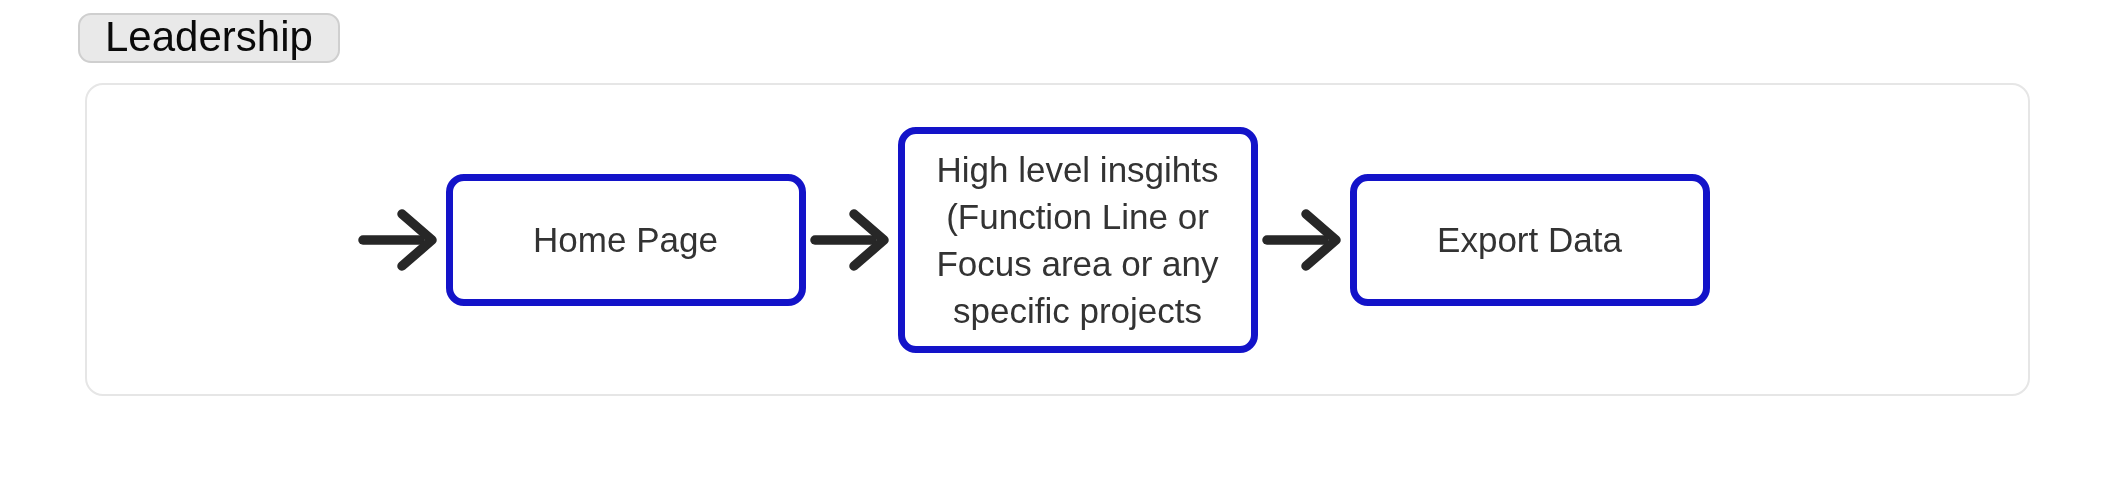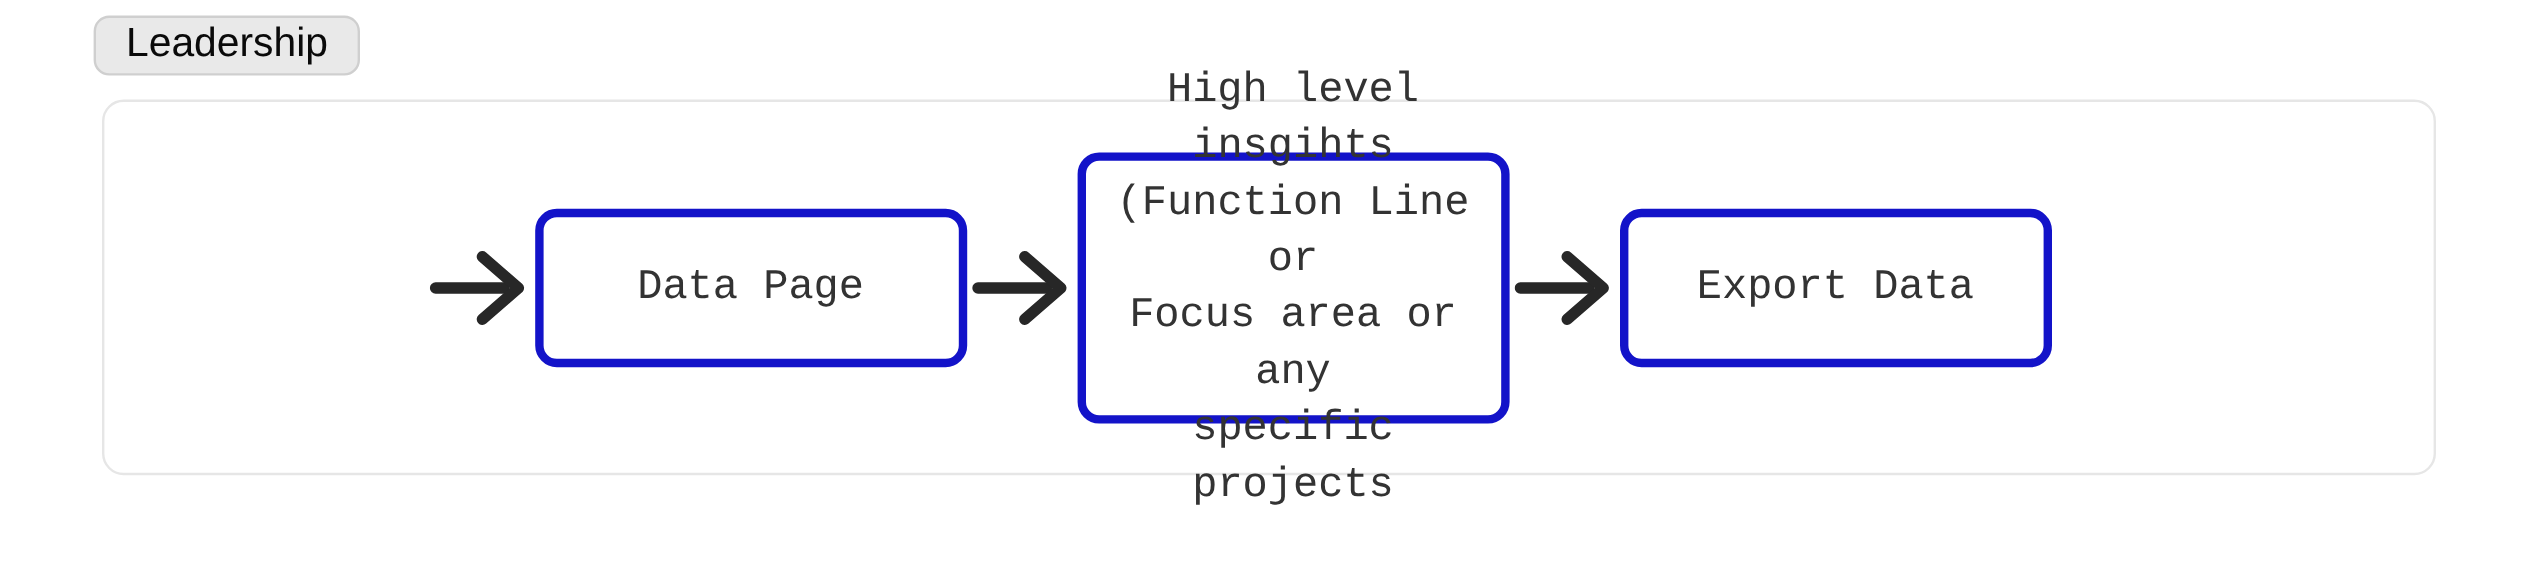--- a/index.html
+++ b/index.html
@@ -24,21 +24,21 @@
   .badge {
     position: absolute;
     left: 78px; top: 13px;
     height: 50px;
     display: inline-flex;
     align-items: center;
     padding: 0 25px 3px 25px;
     background: var(--color-badge_bg);
     border: 2px solid var(--color-badge_border);
     border-radius: 13px;
-    font-size: 34px;
+    font-size: 42px;
     color: var(--color-badge_text);
     white-space: nowrap;
   }
 
   .flow-container {
     position: absolute;
     left: 85px; top: 83px;
     width: 1945px; height: 313px;
     border: 2px solid var(--color-container_border);
     border-radius: 18px;
@@ -58,21 +58,20 @@
     border-radius: 18px;
     display: flex;
     align-items: center;
     justify-content: center;
     text-align: center;
     font-size: 35px;
     line-height: 47px;
     color: var(--color-node_text);
     white-space: pre-line;
     flex: 0 0 auto;
-    font-family: Liberation Mono, monospace;
   }
   .node.tall { height: 226px; }
 
   .arrow {
     flex: 0 0 auto;
     display: block;
   }
   .arrow line, .arrow polyline {
     stroke: var(--color-arrow);
     stroke-width: 9.5;
@@ -89,21 +88,21 @@
   <span class="badge">Leadership</span>
 
   <div class="flow-container">
 
 
     <svg class="arrow" width="84" height="72" viewBox="0 0 84 72" aria-hidden="true">
       <line x1="5" y1="36" x2="62" y2="36"></line>
       <polyline points="44,10 74,36 44,62"></polyline>
     </svg>
 
-    <div class="node">Data Page</div>
+    <div class="node">Home Page</div>
 
     <svg class="arrow" width="84" height="72" viewBox="0 0 84 72" aria-hidden="true">
       <line x1="5" y1="36" x2="62" y2="36"></line>
       <polyline points="44,10 74,36 44,62"></polyline>
     </svg>
 
     <div class="node tall">High level insgihts
 (Function Line or
 Focus area or any
 specific projects</div>

